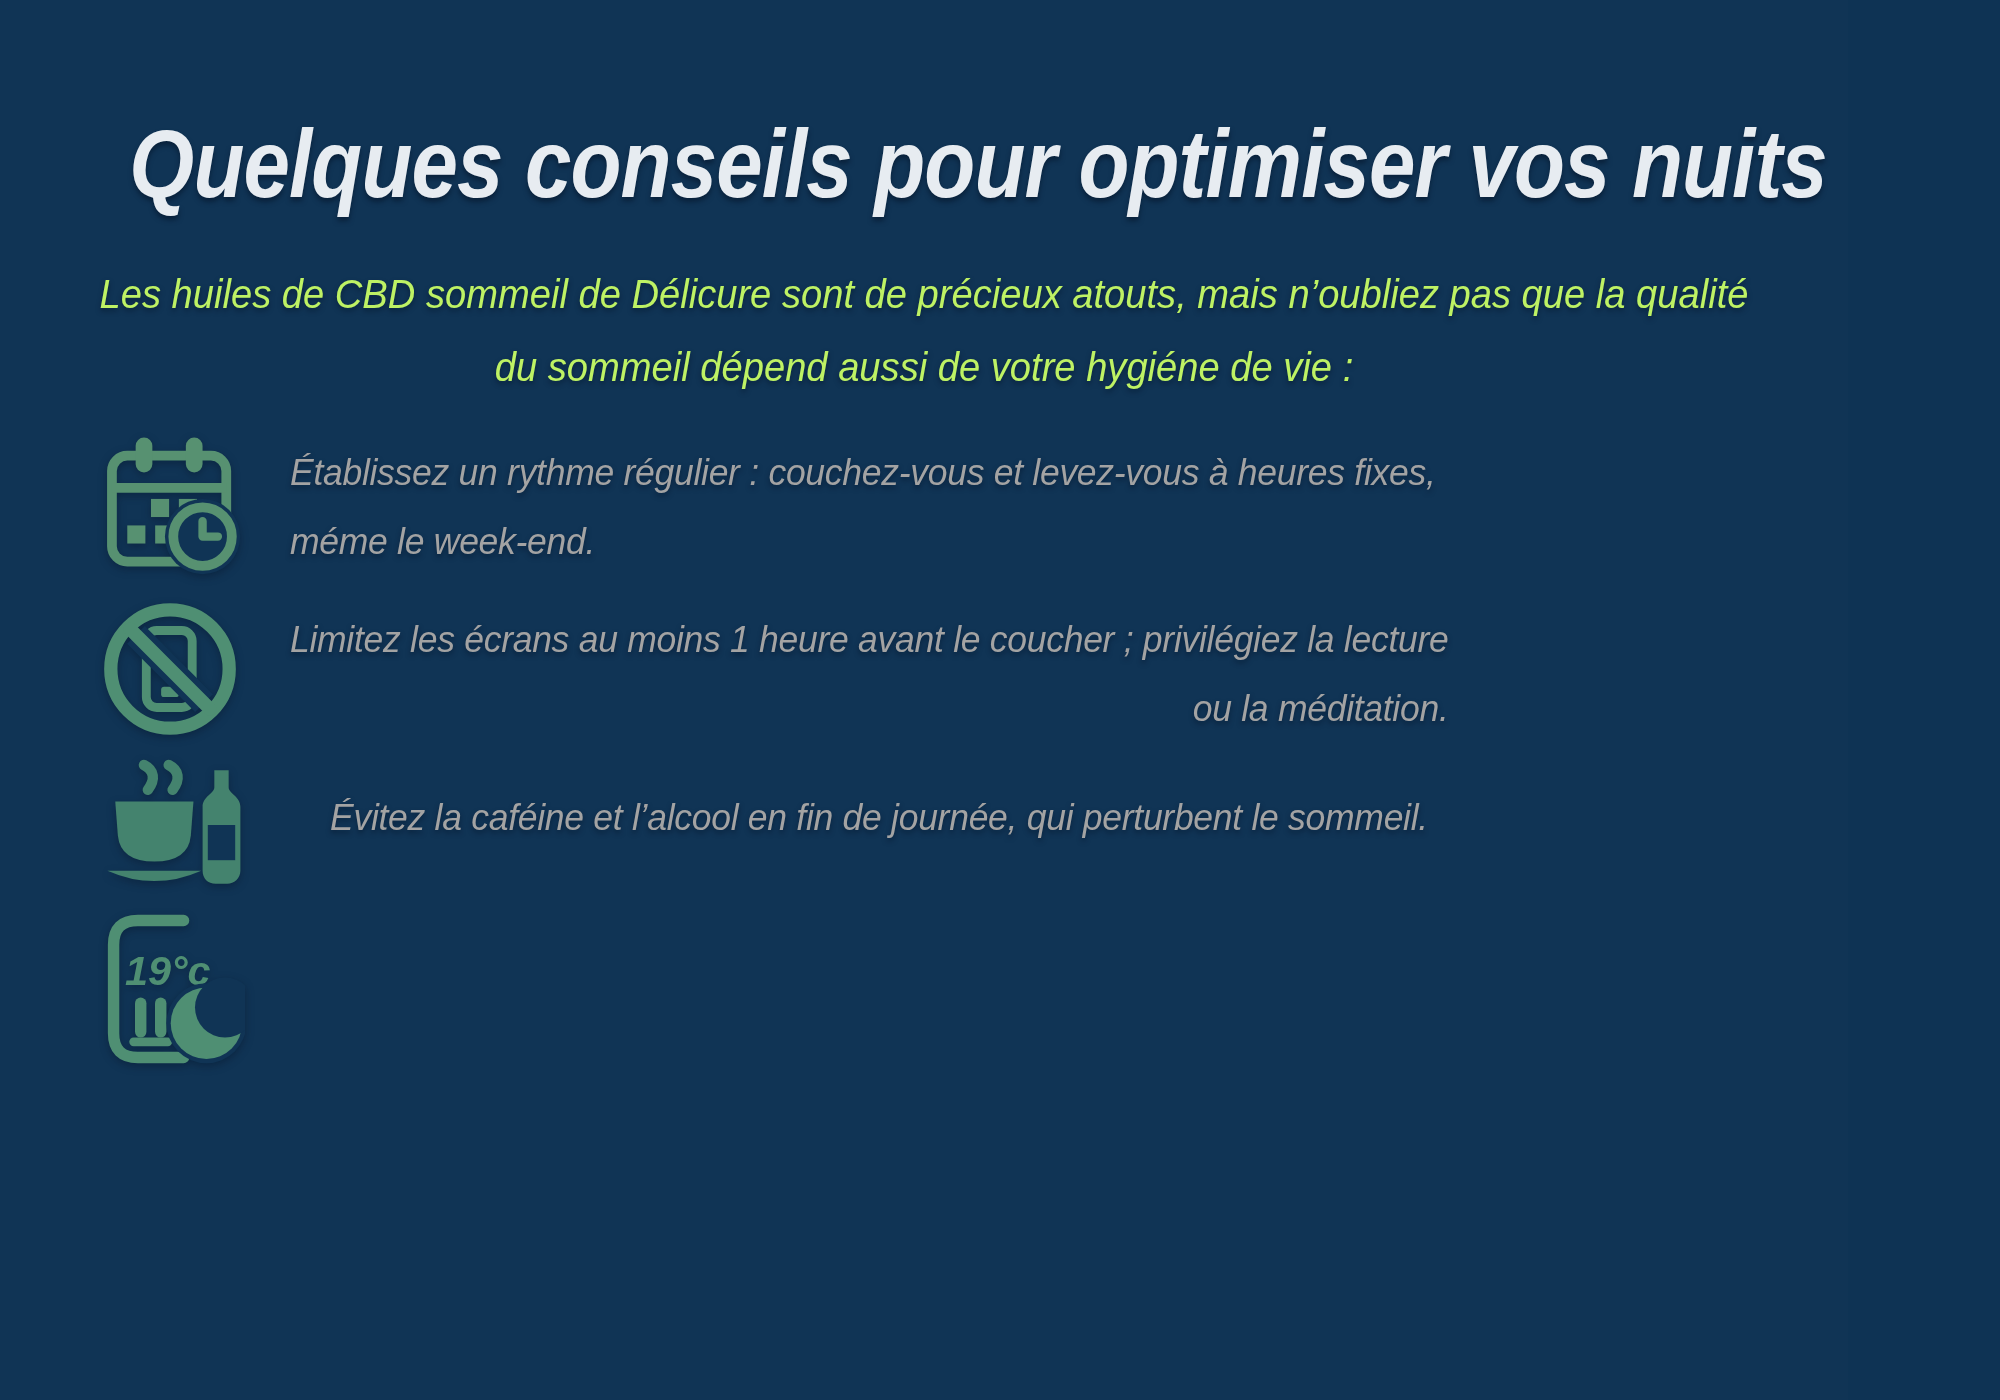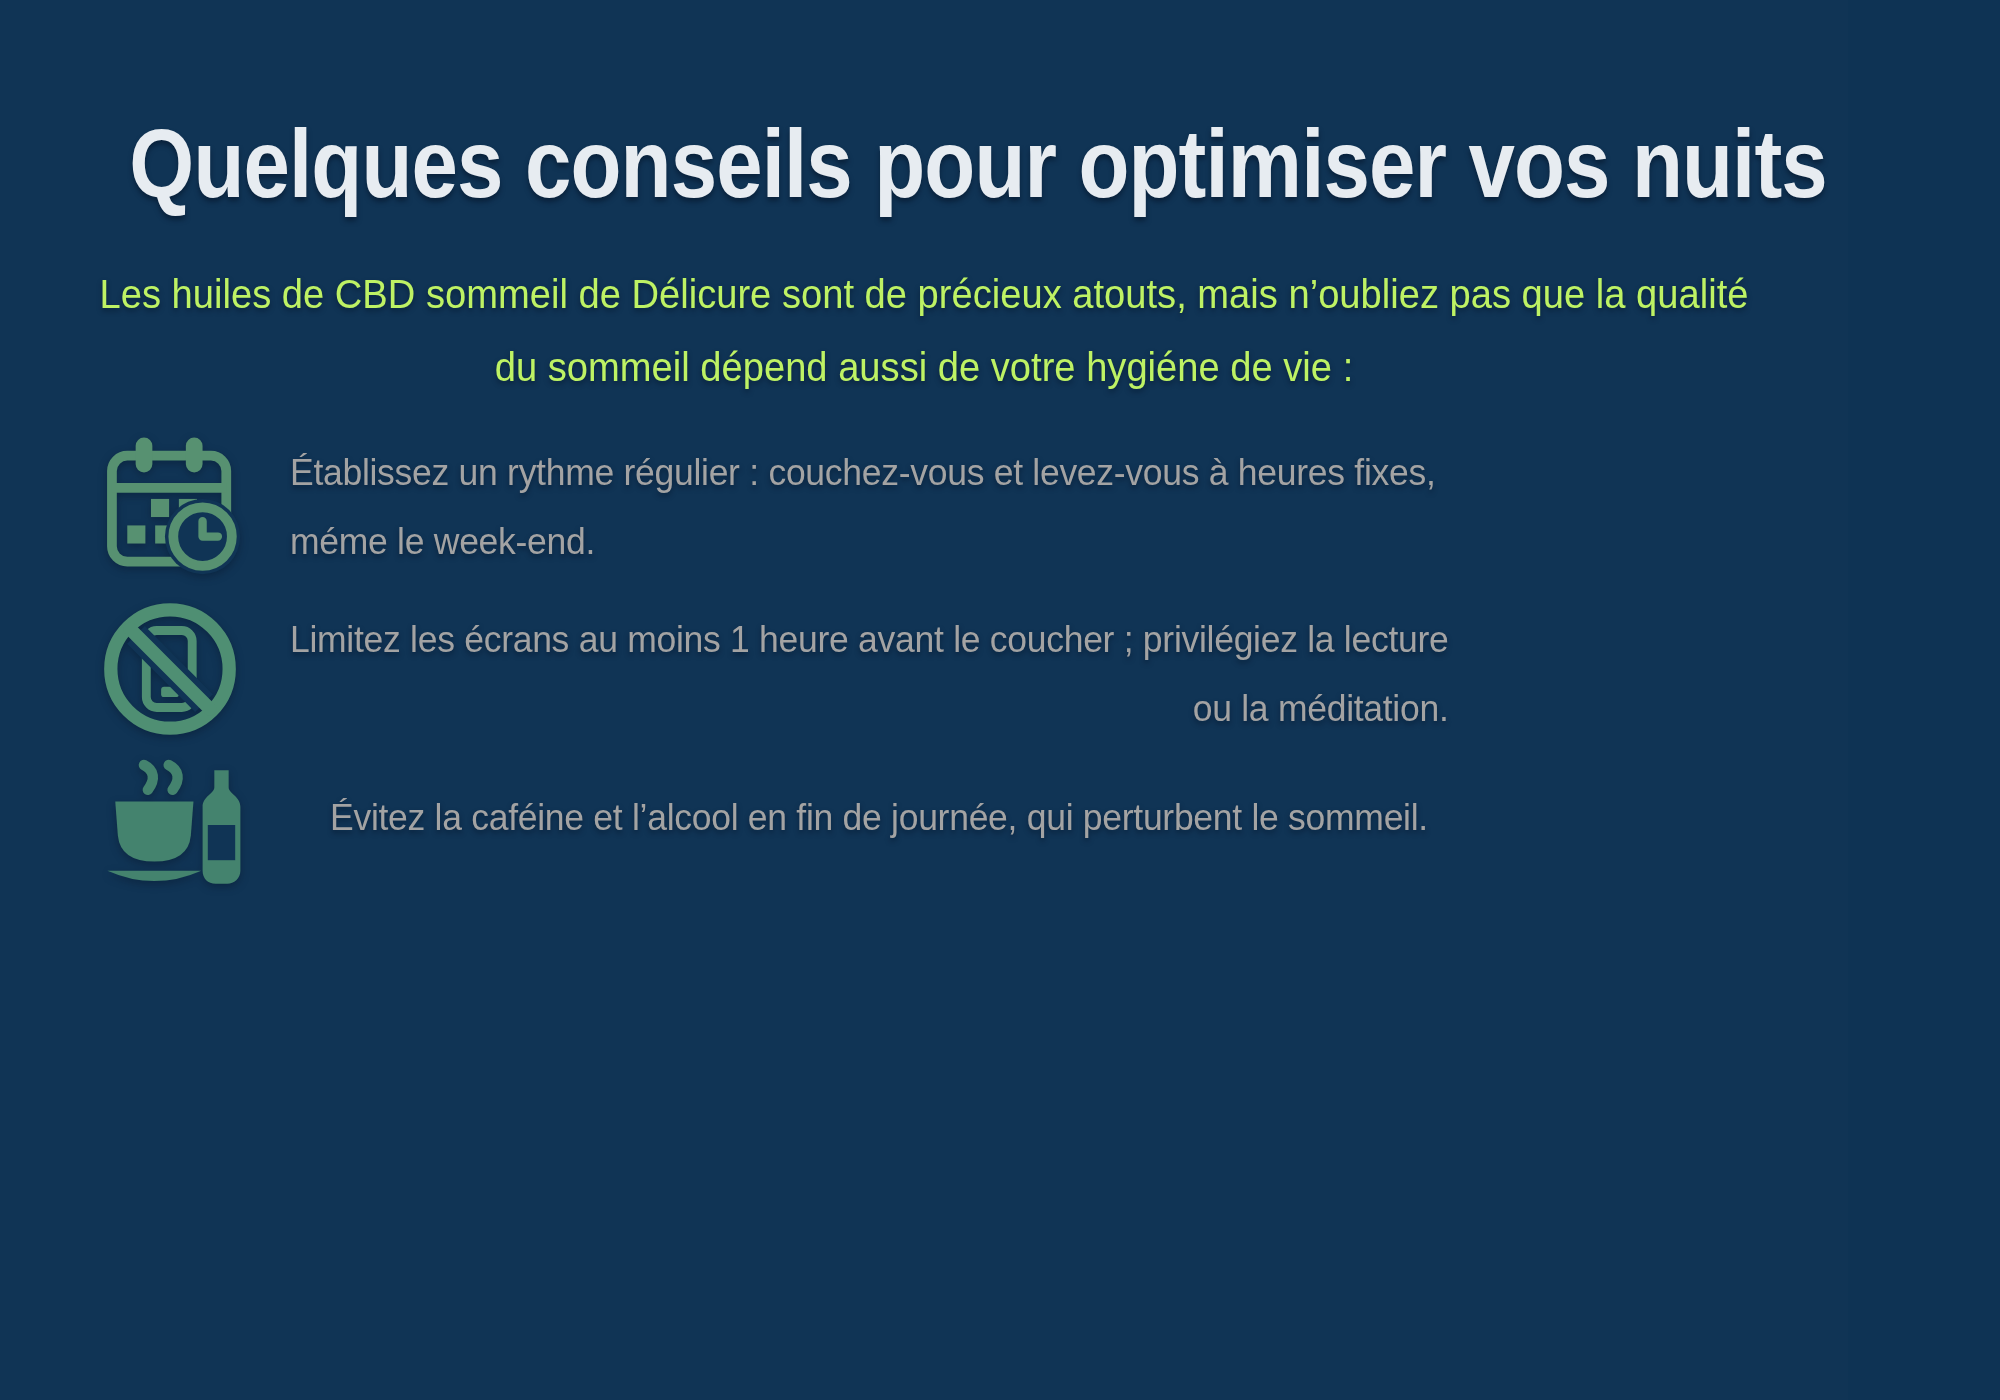--- a/index.html
+++ b/index.html
@@ -3,20 +3,21 @@
 <meta charset="utf-8">
 <style>
   html, body { margin: 0; padding: 0; background: #0e3354; }
   .canvas {
     position: relative;
     width: 1848px;
     height: 1400px;
     background: #103455;
     overflow: hidden;
     font-family: "Liberation Sans", sans-serif;
+    font-style: italic;
   }
   .title {
     margin: 0;
     padding-top: 103px;
     text-align: center;
     white-space: nowrap;
     color: #e7ecf1;
     font-size: 97px;
     line-height: 1.25;
     font-weight: 700;
@@ -141,17 +142,29 @@
           <path d="M90 10 h11 v13 c0 5 9 7 9 15 v49 c0 6 -5 10 -10 10 h-9 c-6 0 -10 -4 -10 -10 v-49 c0 -8 9 -10 9 -15 z" fill="#44836e"></path>
           <rect x="85" y="52" width="21" height="27" fill="#103455"></rect>
         </svg>
       </div>
       <div class="tip-text">
         <div class="line">Évitez la caféine et l’alcool en fin de journée, qui perturbent le sommeil.</div>
       </div>
     </div>
 
     <div class="tip tip-4">
+      <div class="tip-icon">
+        <svg viewBox="0 0 105 112" width="150" height="160">
+          <path d="M62 8 H30 Q13 8 13 25 V87 Q13 104 30 104 H62" fill="none" stroke="#4f8f73" stroke-width="8" stroke-linecap="round"></path>
+          <text x="21" y="53" font-size="29" font-weight="700" fill="#4f8f73" font-family="Liberation Sans, sans-serif">19°c</text>
+          <path d="M32 66 V86" fill="none" stroke="#4f8f73" stroke-width="8" stroke-linecap="round"></path>
+          <path d="M46 66 V86" fill="none" stroke="#4f8f73" stroke-width="8" stroke-linecap="round"></path>
+          <path d="M27 93 H51" fill="none" stroke="#4f8f73" stroke-width="6" stroke-linecap="round"></path>
+          <circle cx="78" cy="80" r="28" fill="#103455"></circle>
+          <circle cx="78" cy="80" r="25" fill="#4f8f73"></circle>
+          <circle cx="91" cy="69" r="21" fill="#103455"></circle>
+        </svg>
+      </div>
     </div>
 
 
   </div>
 </div>
 
 </body></html>

